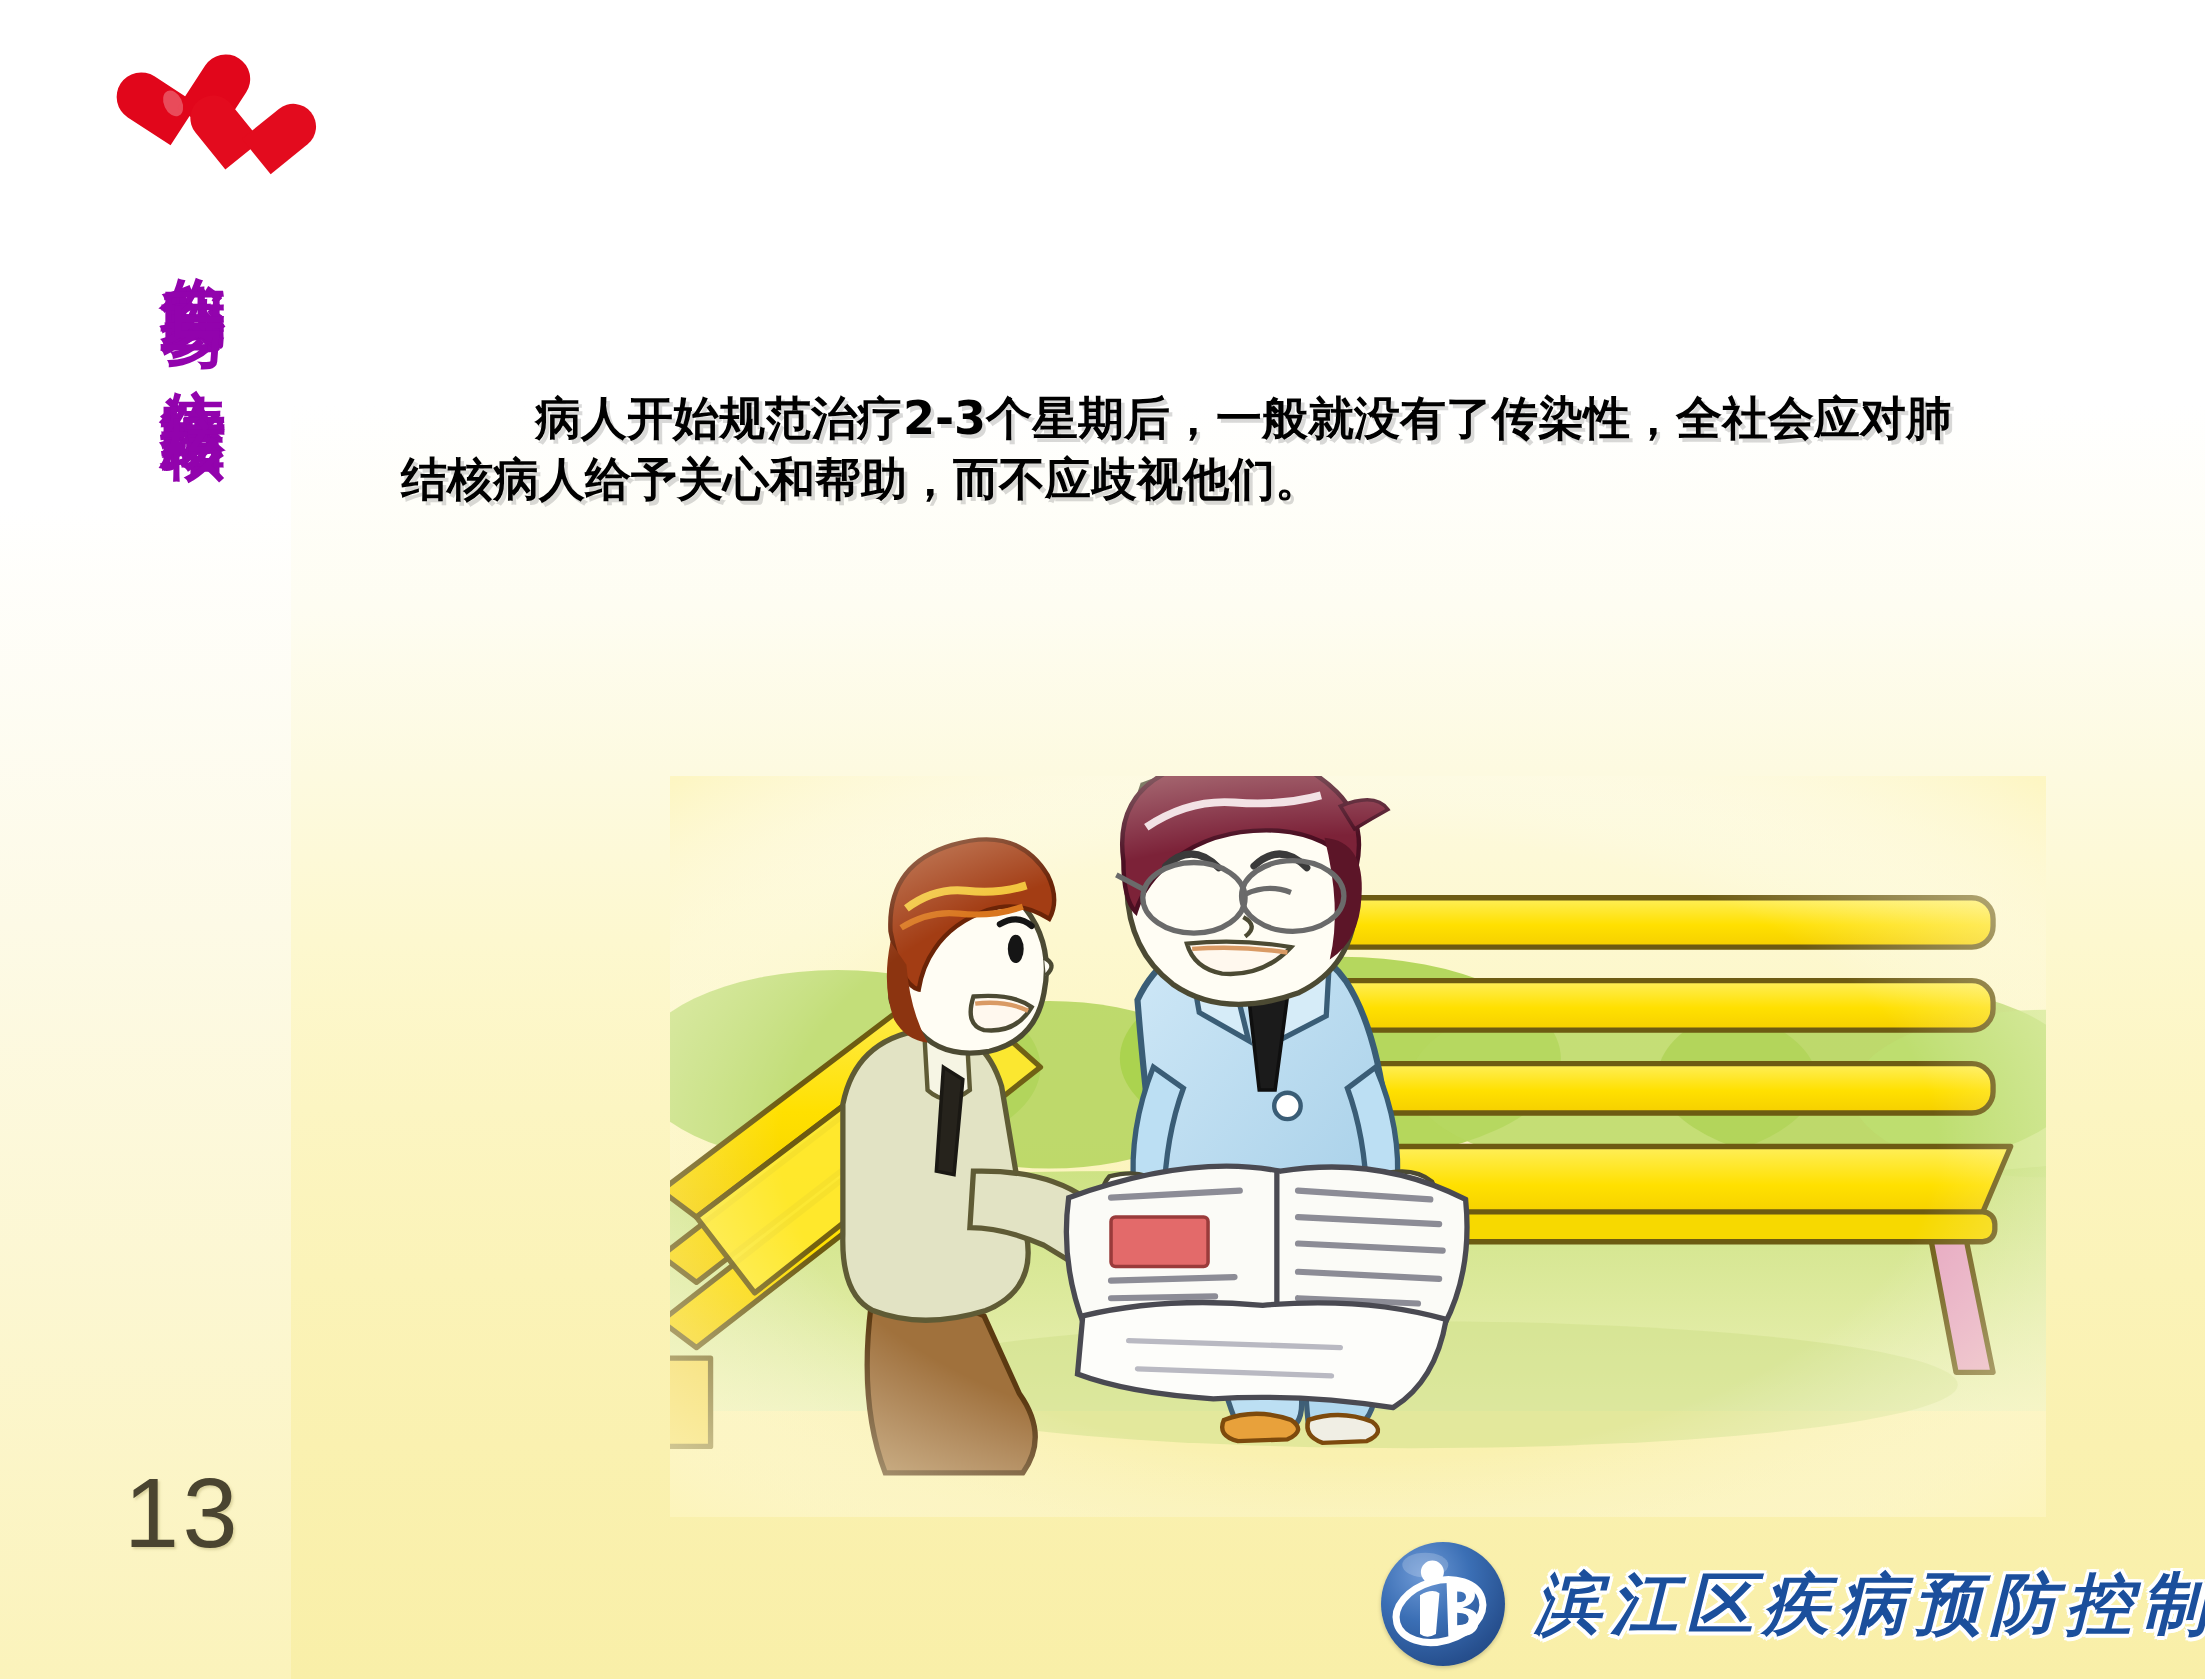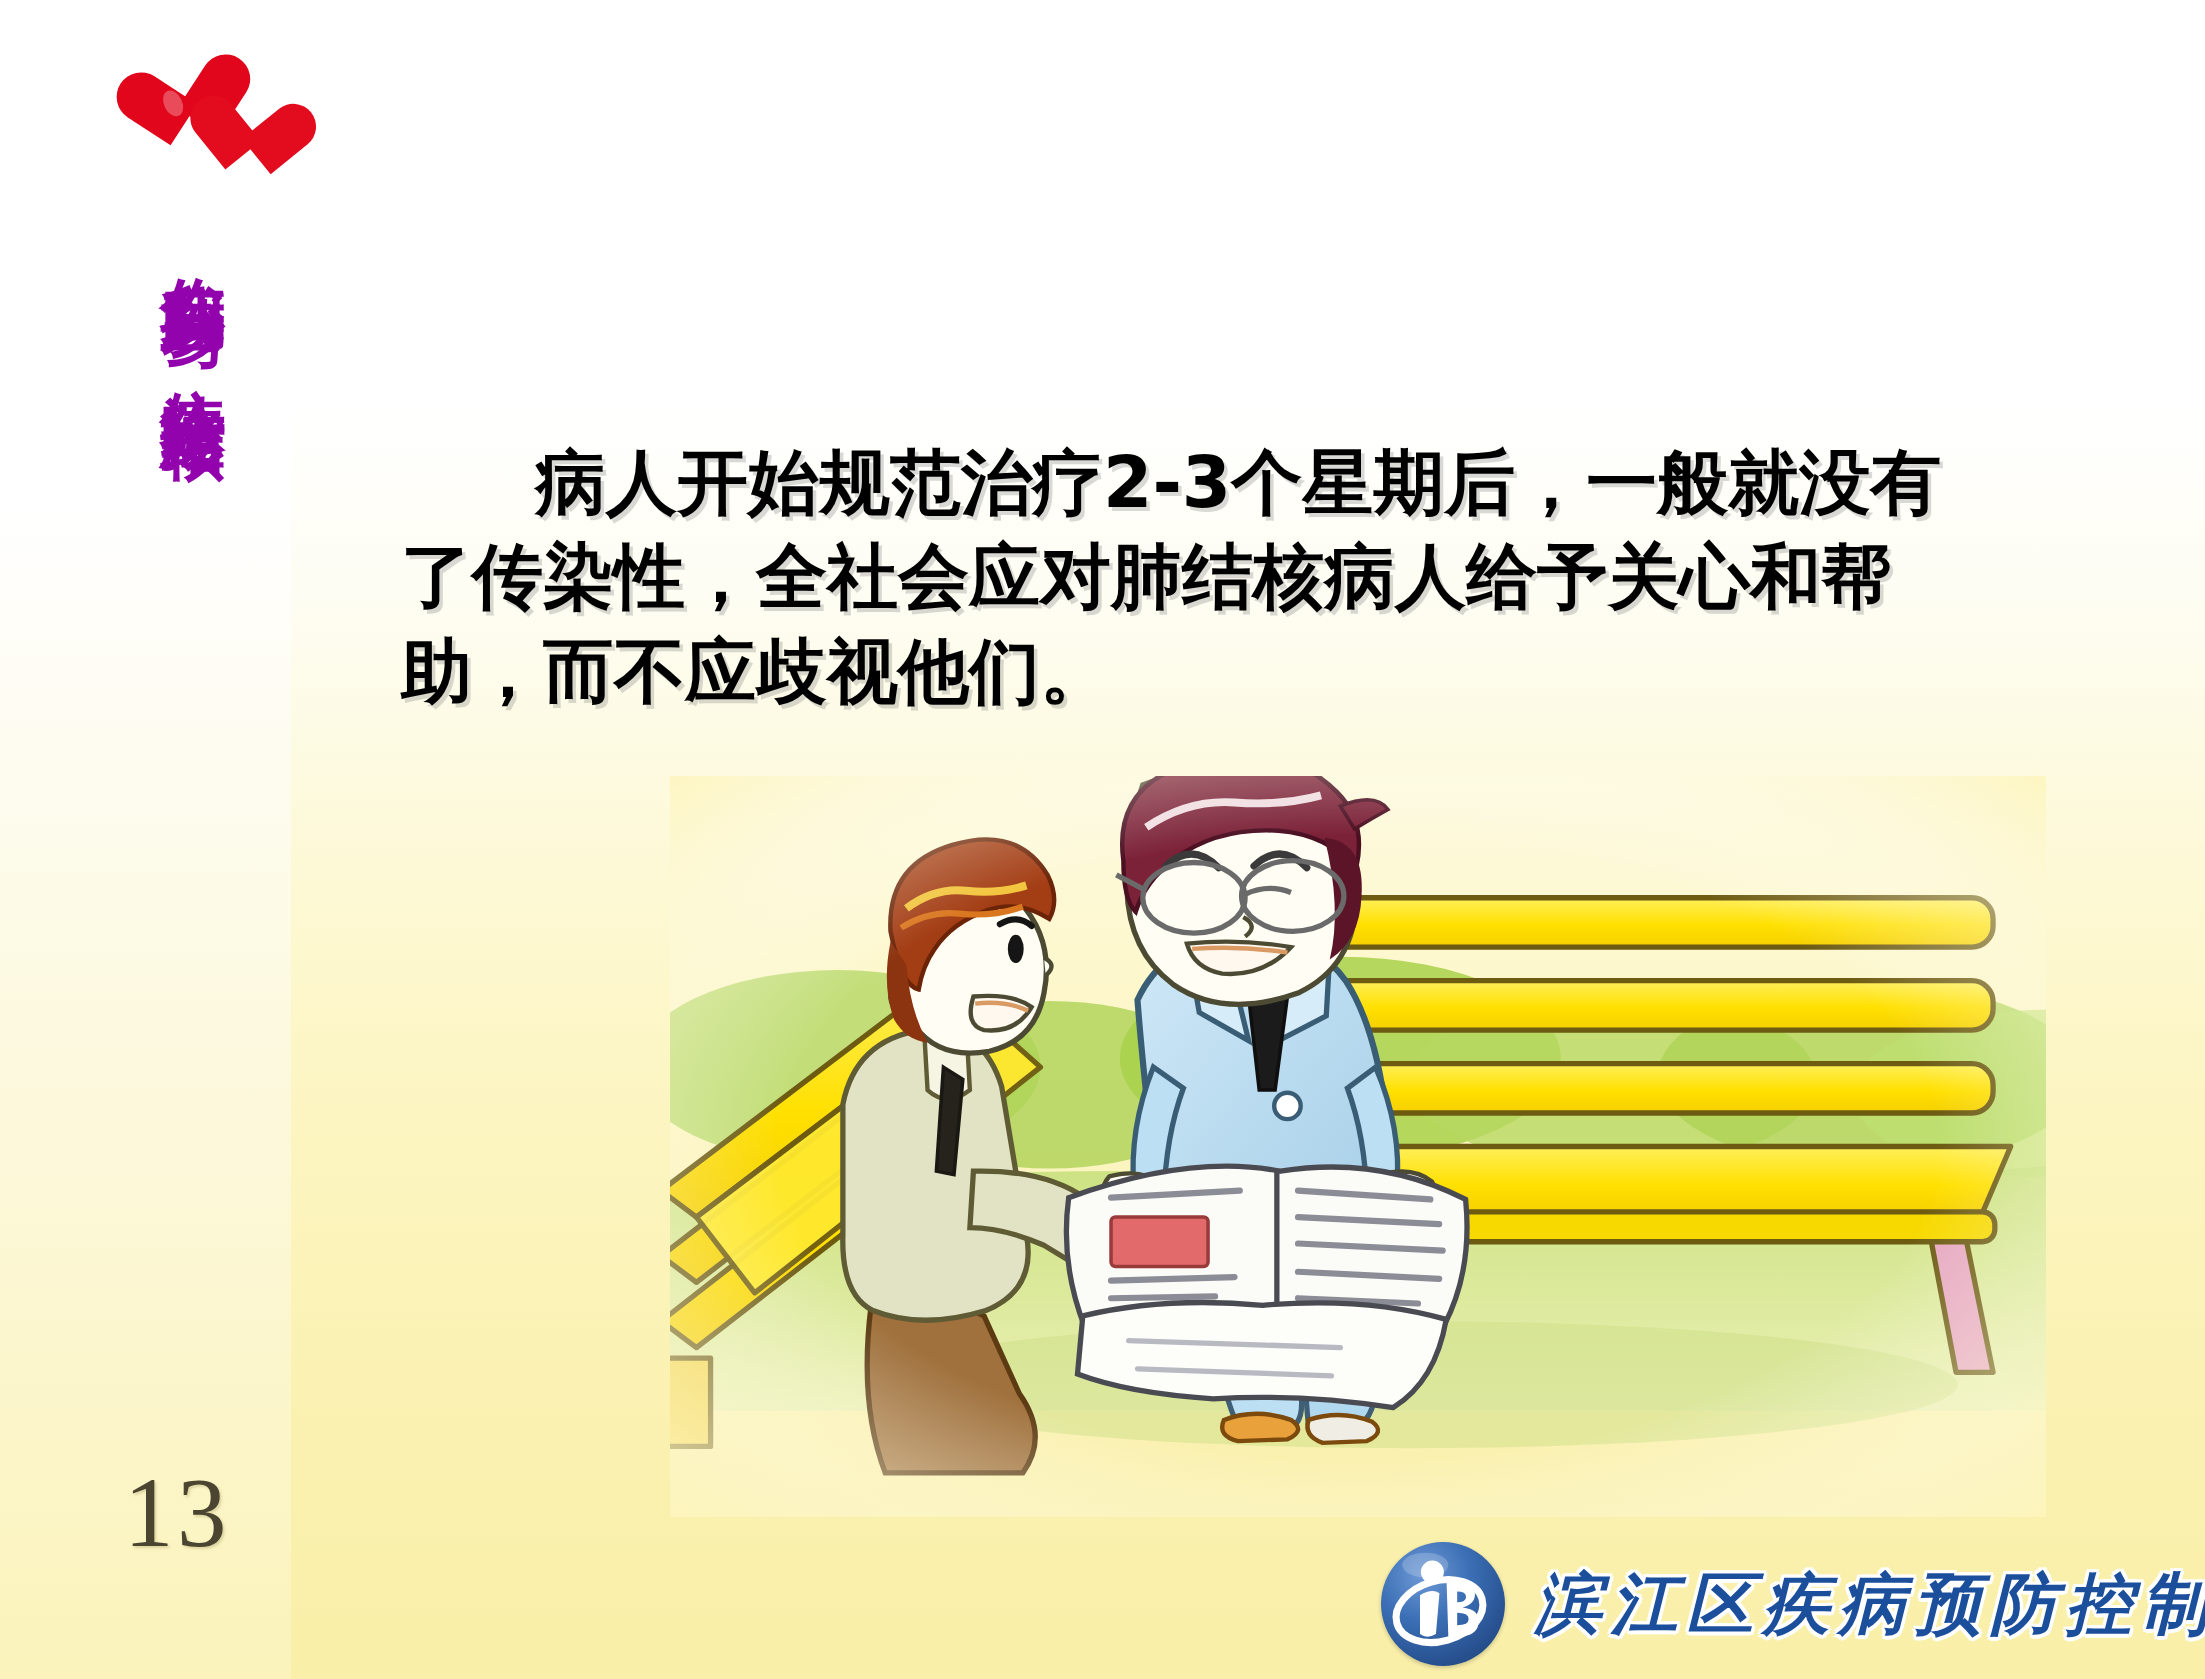--- a/index.html
+++ b/index.html
@@ -67,33 +67,32 @@
     letter-spacing:5.3px;
     white-space:pre;
   }
 
   
   .body-text{
     position:absolute;left:401px;top:388px;width:1553px;
     color:#000000;
     font-family:"DejaVu Sans","Liberation Sans",sans-serif;
     font-weight:bold;
-    font-size:71px;
+    font-size:46px;
     line-height:1.33;
     letter-spacing:0px;
     text-indent:134px;
     text-shadow:3.5px 3.5px 0 rgba(120,120,120,.28);
-    margin-top:48px;
   }
 
   
   .page-num{
     position:absolute;left:124px;top:1456px;
     color:#4a4430;
-    font-family:Liberation Serif, serif;
+    font-family:Liberation Sans, sans-serif;
     font-size:99px;font-weight:400;
     letter-spacing:3.5px;
     text-shadow:1.8px 1.8px 2.6px rgba(180,170,110,.45);
   }
 
   
   .illus{
     position:absolute;left:670px;top:776px;width:1376px;height:741px;
   }
   .illus svg{display:block;width:100%;height:100%;}

